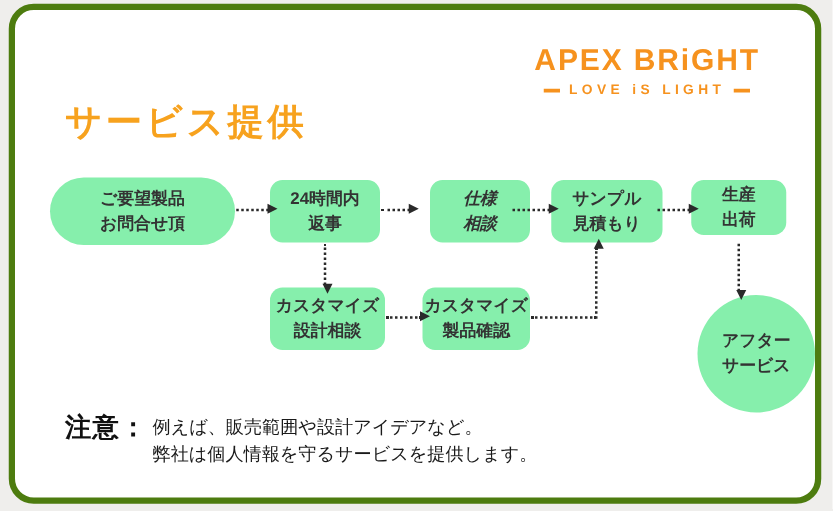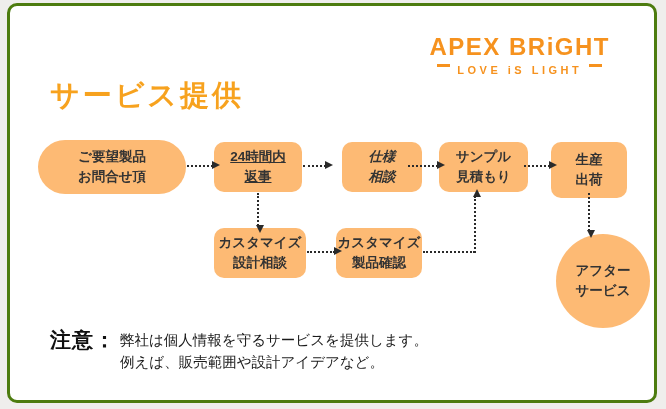--- a/index.html
+++ b/index.html
@@ -5,54 +5,54 @@
   html,body{margin:0;padding:0;}
   body{
     width:666px;height:409px;
     background:#efeeec;
     font-family:"Liberation Sans","DejaVu Sans",sans-serif;
     position:relative;
     overflow:hidden;
   }
   .card{
     position:absolute;left:7px;top:3px;width:650px;height:400px;
-    background:#ffffff;border:3px solid #4d7c0f;border-radius:10px;
+    background:#ffffff;border:5px solid #4d7c0f;border-radius:20px;
     box-sizing:border-box;
   }
   
   .logo{position:absolute;top:28px;right:44px;text-align:center;}
   .logo-name{
     color:#f6921e;font-size:24px;font-weight:bold;letter-spacing:1.5px;
     line-height:1.1;
   }
   .logo-tagline{
     margin-top:4px;color:#f6921e;font-size:11px;font-weight:bold;
-    letter-spacing:3.5px;display:flex;justify-content:center;gap:7px;
+    letter-spacing:3.5px;display:flex;align-items:center;justify-content:center;gap:7px;
   }
   .dash{display:inline-block;width:13px;height:3px;background:#f6921e;}
   
   .title{
     position:absolute;left:40px;top:70px;margin:0;
     color:#f7a21e;font-size:29px;font-weight:bold;letter-spacing:3px;
   }
   
   .box{
-    position:absolute;background:#fdba74;border-radius:10px;
+    position:absolute;background:#86efac;border-radius:10px;
     display:flex;align-items:center;justify-content:center;
     text-align:center;white-space:pre-line;
     color:#333;font-weight:bold;font-size:13.5px;line-height:1.5;
     box-sizing:border-box;
   }
   .pill{border-radius:27px;}
   .circle{border-radius:50%;}
   #b1{left:28px;top:134px;width:148px;height:54px;}
-  #b2{left:204px;top:136px;width:88px;height:50px;text-decoration:underline;}
+  #b2{left:204px;top:136px;width:88px;height:50px;}
   #b3{left:332px;top:136px;width:80px;height:50px;font-style:italic;}
   #b4{left:429px;top:136px;width:89px;height:50px;}
-  #b5{left:541px;top:136px;width:76px;height:56px;}
+  #b5{left:541px;top:136px;width:76px;height:44px;}
   #b2b{left:204px;top:222px;width:92px;height:50px;}
   #b3b{left:326px;top:222px;width:86px;height:50px;}
   #after{left:546px;top:228px;width:94px;height:94px;}
   
   .arrow-h{
     position:absolute;height:0;border-top:2px dotted #2a2a2a;
   }
   .arrow-h.ah-right::after{
     content:'';position:absolute;right:-7px;top:-6px;
     border-left:8px solid #2a2a2a;border-top:4.5px solid transparent;border-bottom:4.5px solid transparent;
@@ -126,18 +126,18 @@
   <div class="arrow-h ah-right" id="a4"></div>
   <div class="arrow-h ah-right" id="a5"></div>
   <div class="arrow-h" id="a6"></div>
   <div class="arrow-v ah-down" id="v1"></div>
   <div class="arrow-v ah-down" id="v2"></div>
   <div class="arrow-v ah-up" id="v3"></div>
 
   <div class="note">
     <span class="note-label">注意：</span>
     <div class="note-lines">
+      <div>例えば、販売範囲や設計アイデアなど。</div>
       <div>弊社は個人情報を守るサービスを提供します。</div>
-      <div>例えば、販売範囲や設計アイデアなど。</div>
     </div>
   </div>
 
 </div>
 
 </body></html>

